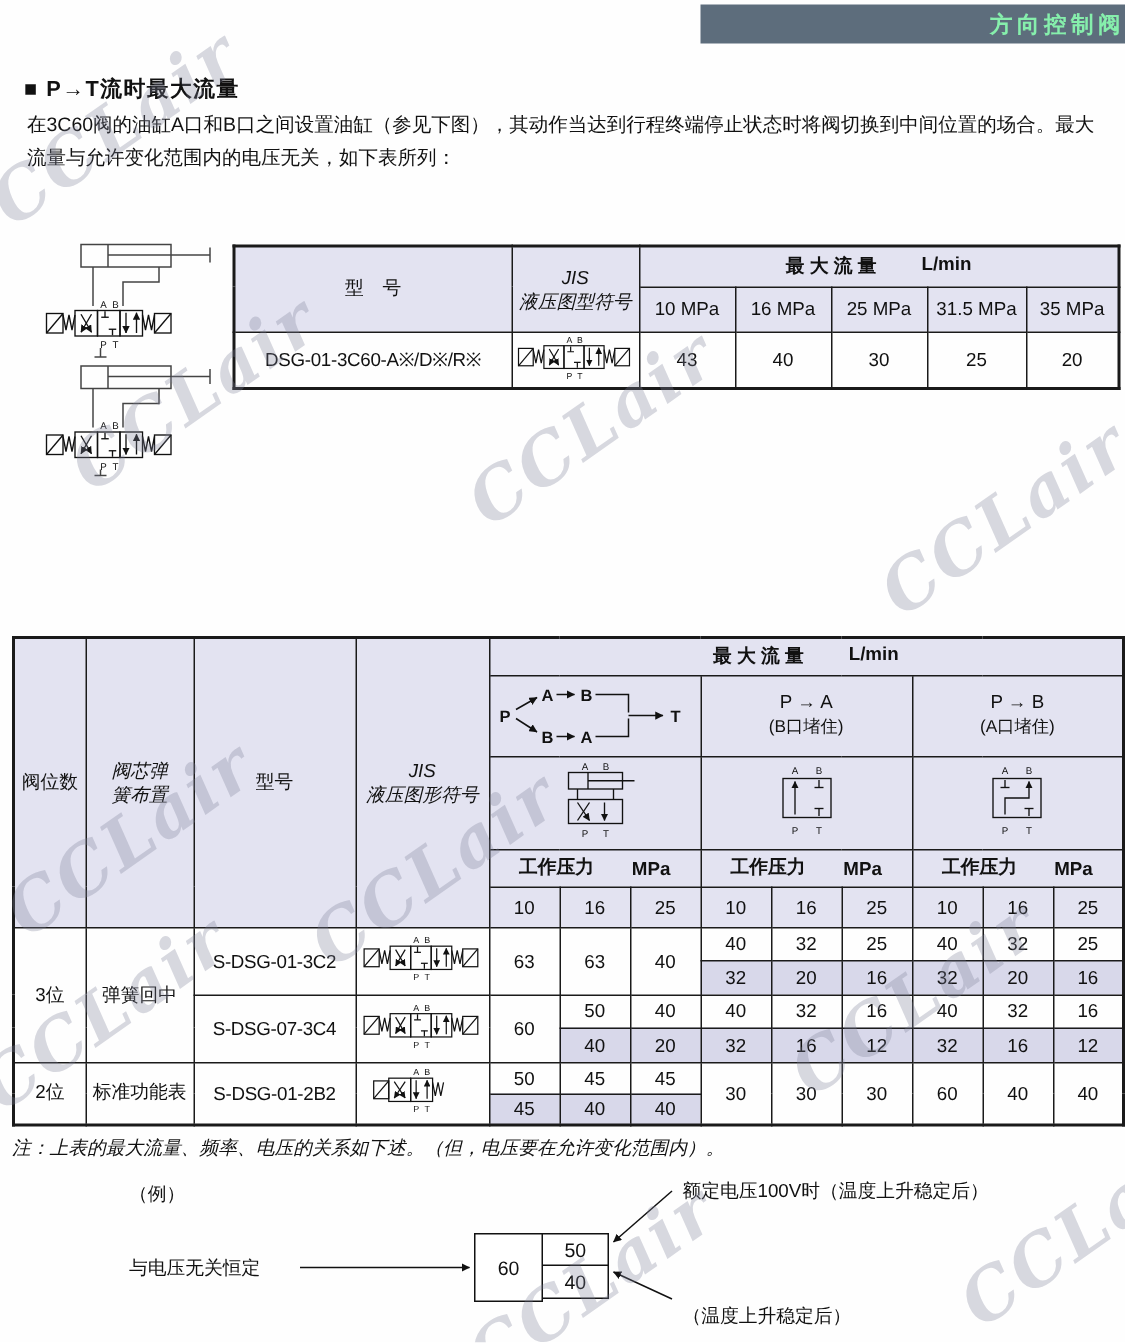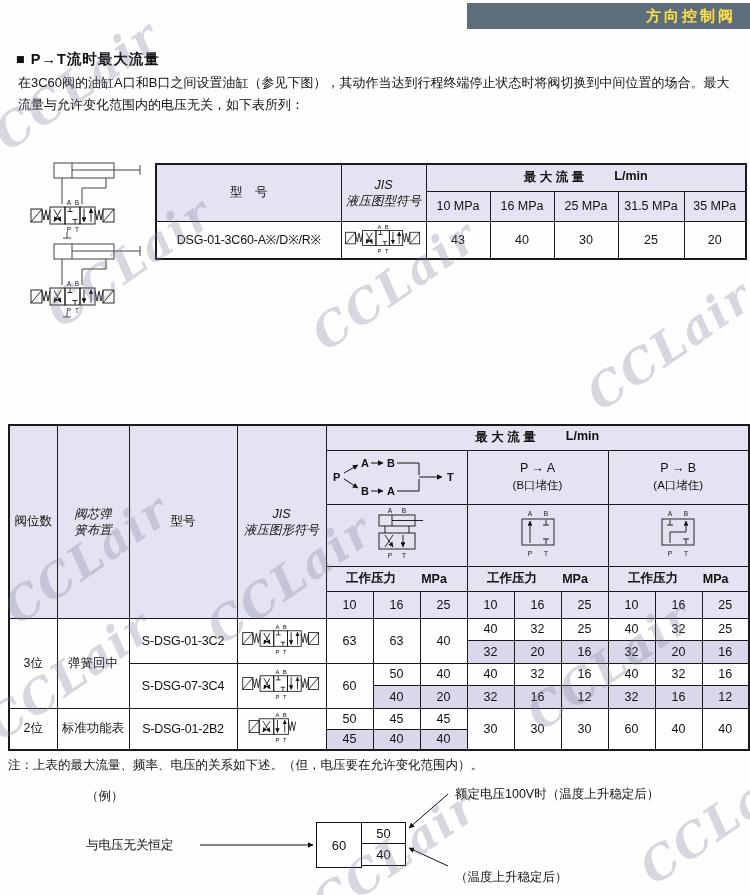--- a/index.html
+++ b/index.html
@@ -4,27 +4,27 @@
 <style>
   html,body{margin:0;padding:0;background:#fff;}
   .page{position:relative;width:750px;height:895px;background:#fefefe;overflow:hidden;
         font-family:"Liberation Sans",sans-serif;color:#111;}
   
   .wm{position:absolute;font-family:"DejaVu Serif",serif;font-style:italic;font-weight:bold;
       font-size:46px;letter-spacing:2px;color:rgba(125,130,152,0.30);transform:rotate(-35deg);
       white-space:nowrap;pointer-events:none;z-index:9;}
   
   .top-bar{position:absolute;left:420px;right:0;top:3px;height:26px;background:#5d6d7c;
-           display:flex;align-items:center;justify-content:flex-end;padding-right:14px;
-           color:#fde047;font-weight:bold;font-size:15px;letter-spacing:3px;z-index:2;margin-left:47px;}
+           display:flex;align-items:center;justify-content:flex-end;
+           color:#86efac;font-weight:bold;font-size:15px;letter-spacing:3px;z-index:2;margin-left:47px;}
   .sec-h{position:absolute;left:16px;font-size:14.5px;font-weight:bold;letter-spacing:1px;}
   .para{position:absolute;left:18px;top:72px;width:718px;margin:0;font-size:13px;line-height:1.7;}
   .sub-h{position:absolute;left:16px;top:394px;font-size:13.5px;font-weight:bold;}
   .sub-h .dot{color:#22398f;margin-right:4px;}
-  .note-text{position:absolute;left:8px;top:757px;font-size:12.5px;}
+  .note-text{position:absolute;left:8px;top:757px;font-size:12.5px;font-style:italic;}
   
   table{border-collapse:collapse;table-layout:fixed;}
   .t1{position:absolute;left:155px;top:163px;z-index:1;border:2px solid #1a1a1a;}
   .t2{position:absolute;left:8px;top:424px;z-index:1;border:2px solid #1a1a1a;}
   .t1 th,.t1 td,.t2 th,.t2 td{border:1px solid #1a1a1a;text-align:center;vertical-align:middle;
       padding:0 1px;font-size:12.5px;font-weight:normal;}
   .hdr th{background:#e3e3f1;}
   .shade{background:#d8d8ea;}
   .bold{font-weight:bold;}
   .blk{display:block;line-height:1.3;font-style:italic;}

